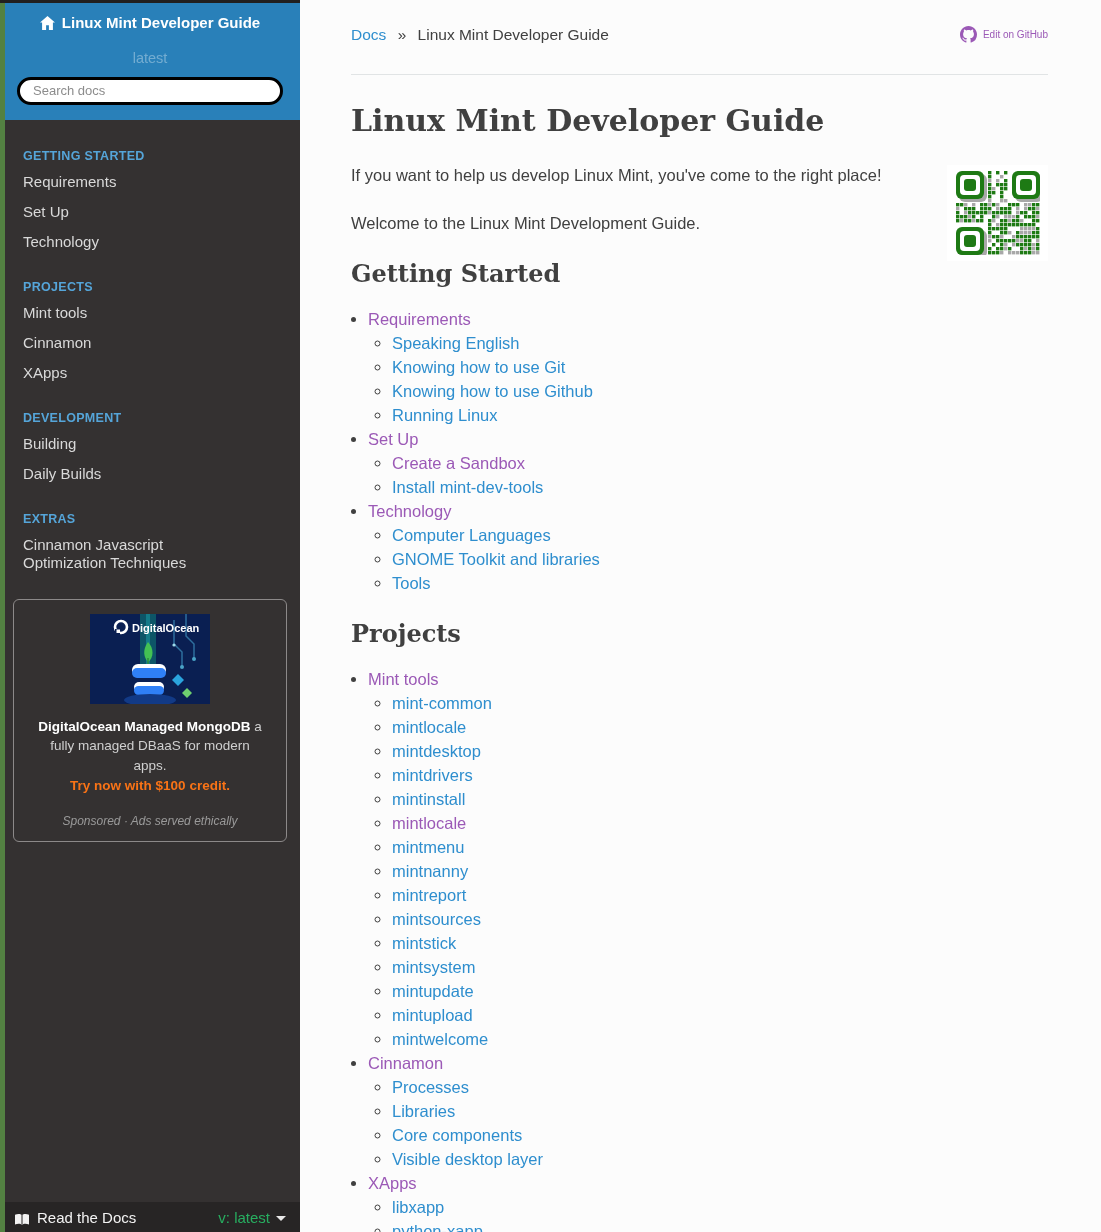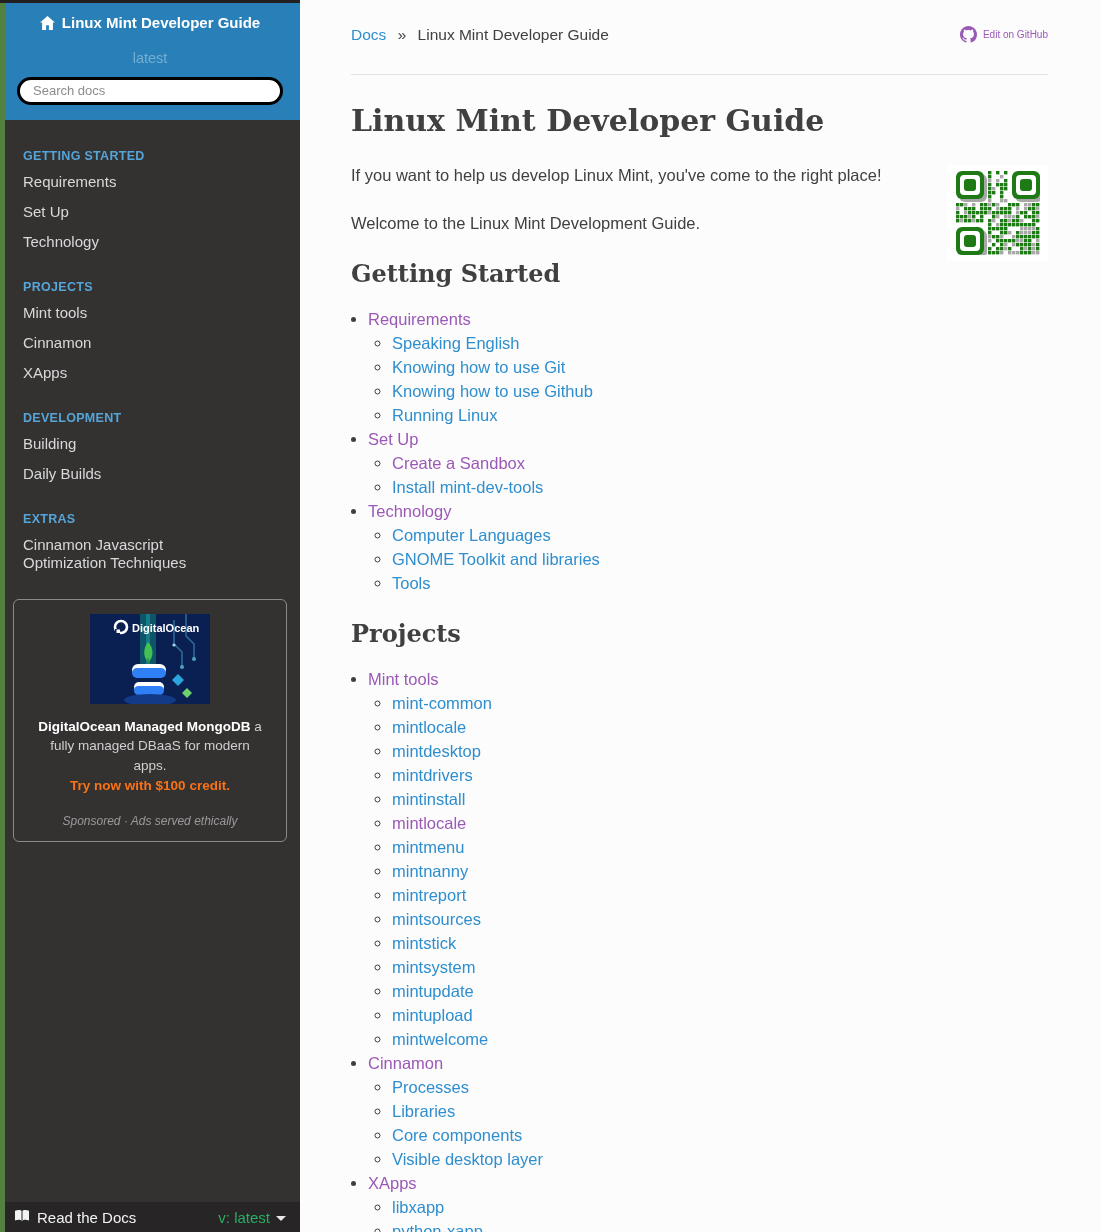--- a/index.html
+++ b/index.html
@@ -31,21 +31,21 @@
 
   .ad{margin:21px 13px 0;border:1px solid #8c8989;border-radius:6px;padding:14px 24px 13px;text-align:center;}
   .ad-img{width:120px;height:90px;margin:0 auto;display:block;}
   .ad-text{margin-top:13px;font-size:13.5px;line-height:1.48;color:#cfcfcf;}
   .ad-text .b{color:#fff;font-weight:bold;}
   .ad-cta{display:block;color:#f97316;font-weight:bold;}
   .ad-disc{margin-top:18px;font-style:italic;font-size:12px;color:#9a9a9a;}
 
   .sidebar-footer{position:absolute;left:0;bottom:0;width:300px;height:30px;background:var(--footer-bg);
     display:flex;align-items:center;justify-content:space-between;padding:0 14px;z-index:40;font-size:15px;color:#f3f3f3;}
-  .rtd-label{display:inline-flex;align-items:flex-start;gap:7px;}
+  .rtd-label{display:inline-flex;align-items:flex-end;gap:7px;}
   .vlatest{color:var(--accent-green);display:inline-flex;align-items:center;gap:6px;cursor:pointer;text-align:center;}
   .caret{width:0;height:0;border-left:5px solid transparent;border-right:5px solid transparent;border-top:5px solid #e8e8e8;display:inline-block;margin-top:2px;}
 
   
   .content{position:absolute;left:300px;top:0;width:801px;min-height:1232px;background:var(--content-bg);padding:26px 53px 0 51px;}
   .crumbs{font-size:15.5px;}
   .crumbs .link{color:var(--link-blue);text-decoration:none;}
   .crumb-sep{margin:0 7px;}
   .edit{float:right;color:var(--link-visited);text-decoration:none;display:inline-flex;align-items:center;gap:6px;font-size:10px;}
   hr{border:none;border-top:1px solid #e1e4e5;margin:30px 0 0;}

